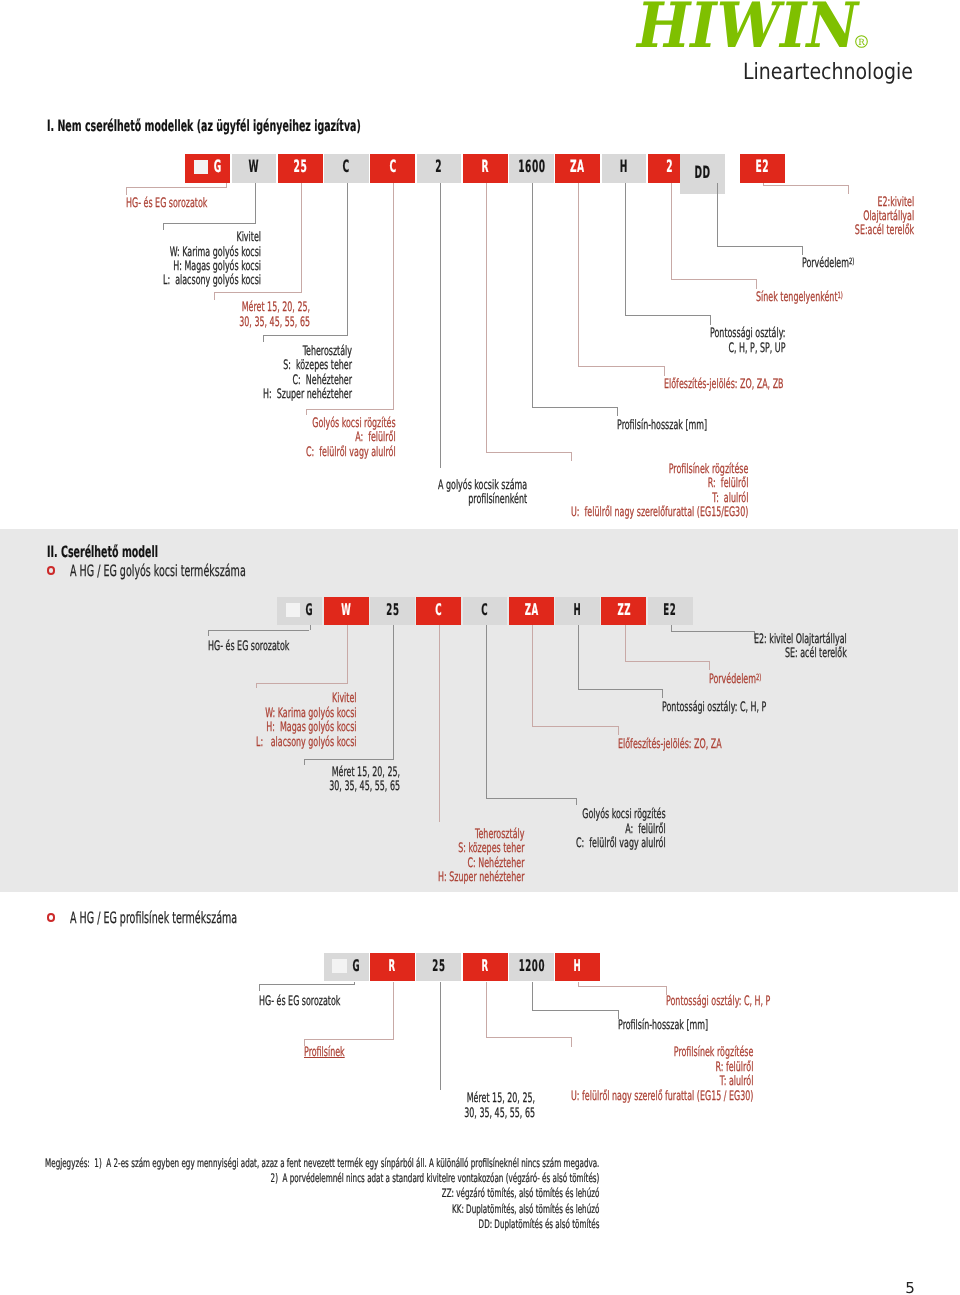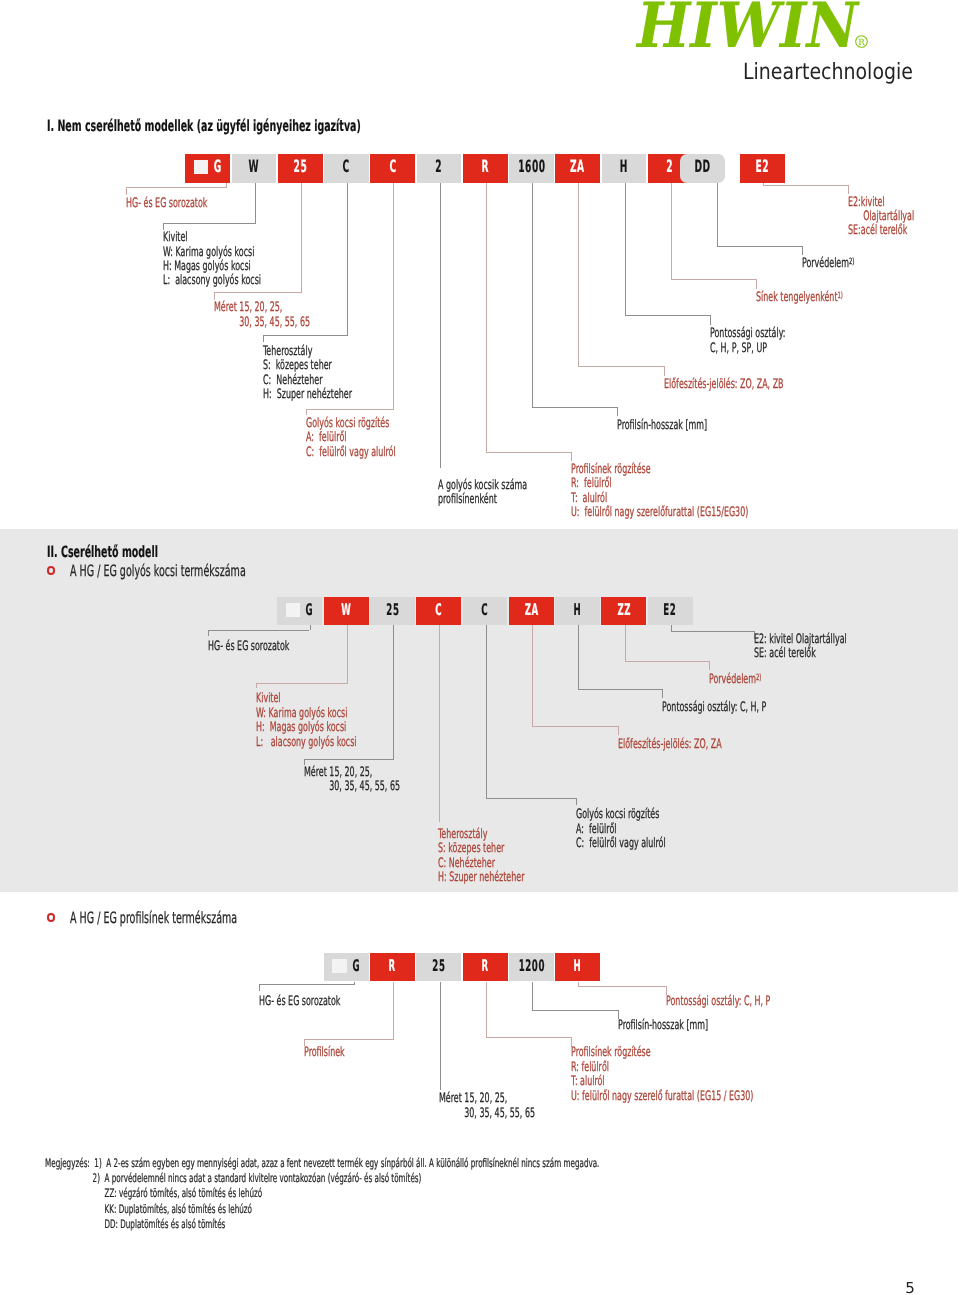--- a/index.html
+++ b/index.html
@@ -1,19 +1,19 @@
 <!DOCTYPE html>
 <html><head>
 <meta charset="utf-8">
 <style>
   html,body{margin:0;padding:0;}
   body{width:960px;height:1295px;background:#ffffff;overflow:hidden;
        font-family:"DejaVu Sans Condensed","DejaVu Sans",sans-serif;
        -webkit-font-smoothing:antialiased;text-rendering:geometricPrecision;}
-  #page{position:relative;width:960px;height:1295px;}
+  #page{position:relative;width:960px;height:1295px;text-align:right;}
   .ln{position:absolute;}
   
   #logo-hiwin{position:absolute;left:637px;top:3.4px;
       font-family:"DejaVu Serif","DejaVu Serif Condensed",serif;font-weight:bold;font-style:italic;
       font-size:62.3px;line-height:45.4px;color:#7FC000;letter-spacing:0px;white-space:nowrap;
       transform:scaleX(0.906);transform-origin:left top;}
   #logo-reg{position:absolute;left:854.5px;top:35.3px;width:13px;height:13px;}
   #logo-sub{position:absolute;left:742.5px;top:64.2px;
       font-family:"DejaVu Sans","DejaVu Sans Condensed",sans-serif;font-size:22.4px;line-height:16.3px;
       color:#242424;white-space:nowrap;transform:scaleX(0.847);transform-origin:left top;}
@@ -89,21 +89,21 @@
       </div>
       <div class="cbox red" style="left:370.00px;width:44.85px;height:29.00px;">
         <span class="bx" style="font-size:16.90px">ZA</span>
       </div>
       <div class="cbox grey" style="left:416.25px;width:44.85px;height:29.00px;">
         <span class="bx" style="font-size:16.90px">H</span>
       </div>
       <div class="cbox red" style="left:462.50px;width:44.85px;height:29.00px;">
         <span class="bx" style="font-size:16.90px">2</span>
       </div>
-      <div class="cbox grey" style="left:495px;width:44.85px;height:29.00px;border-radius:7px;">
+      <div class="cbox grey" style="left:495px;width:44.85px;height:40px;">
         <span class="bx" style="font-size:16.90px">DD</span>
       </div>
       <div class="cbox red" style="left:555.00px;width:44.85px;height:29.00px;">
         <span class="bx" style="font-size:16.90px">E2</span>
       </div>
     </div>
 <div class="ln" style="left:225.6px;top:182.6px;width:1px;height:5.2px;background:#c8a9a6;"></div>
     <div class="ln" style="left:125.7px;top:186.8px;width:99.9px;height:1px;background:#c8a9a6;"></div>
     <div class="ln" style="left:125.7px;top:186.8px;width:1px;height:8.0px;background:#c8a9a6;"></div>
     <div class="lbl red" style="left:125.7px;top:196.51px;">
@@ -310,21 +310,21 @@
     </div>
 <div class="ln" style="left:353.7px;top:981.5px;width:1px;height:3.8px;background:#8e8e8e;"></div>
     <div class="ln" style="left:259.1px;top:984.3px;width:94.6px;height:1px;background:#8e8e8e;"></div>
     <div class="ln" style="left:259.1px;top:984.3px;width:1px;height:6.9px;background:#8e8e8e;"></div>
     <div class="lbl" style="left:259.1px;top:995.11px;">
       <span class="lline">HG- és EG sorozatok</span>
     </div>
     <div class="ln" style="left:393.2px;top:981.5px;width:1px;height:58.7px;background:#c8a9a6;"></div>
     <div class="ln" style="left:303.7px;top:1039.2px;width:89.5px;height:1px;background:#c8a9a6;"></div>
     <div class="ln" style="left:303.7px;top:1039.2px;width:1px;height:6.8px;background:#c8a9a6;"></div>
-    <div class="lbl red" style="left:303.7px;top:1045.61px;">
+    <div class="lbl red" style="left:303.7px;top:1045.61px;text-decoration:underline;">
       <span class="lline">Profilsínek</span>
     </div>
     <div class="ln" style="left:439.5px;top:981.5px;width:1px;height:108.9px;background:#8e8e8e;"></div>
     <div class="lbl" style="left:438.7px;top:1092.21px;">
       <span class="lline">Méret 15, 20, 25,</span>
       <span class="lline">          30, 35, 45, 55, 65</span>
     </div>
     <div class="ln" style="left:485.8px;top:981.5px;width:1px;height:56.7px;background:#c8a9a6;"></div>
     <div class="ln" style="left:485.8px;top:1037.2px;width:85.5px;height:1px;background:#c8a9a6;"></div>
     <div class="ln" style="left:571.3px;top:1037.2px;width:1px;height:9.6px;background:#c8a9a6;"></div>

